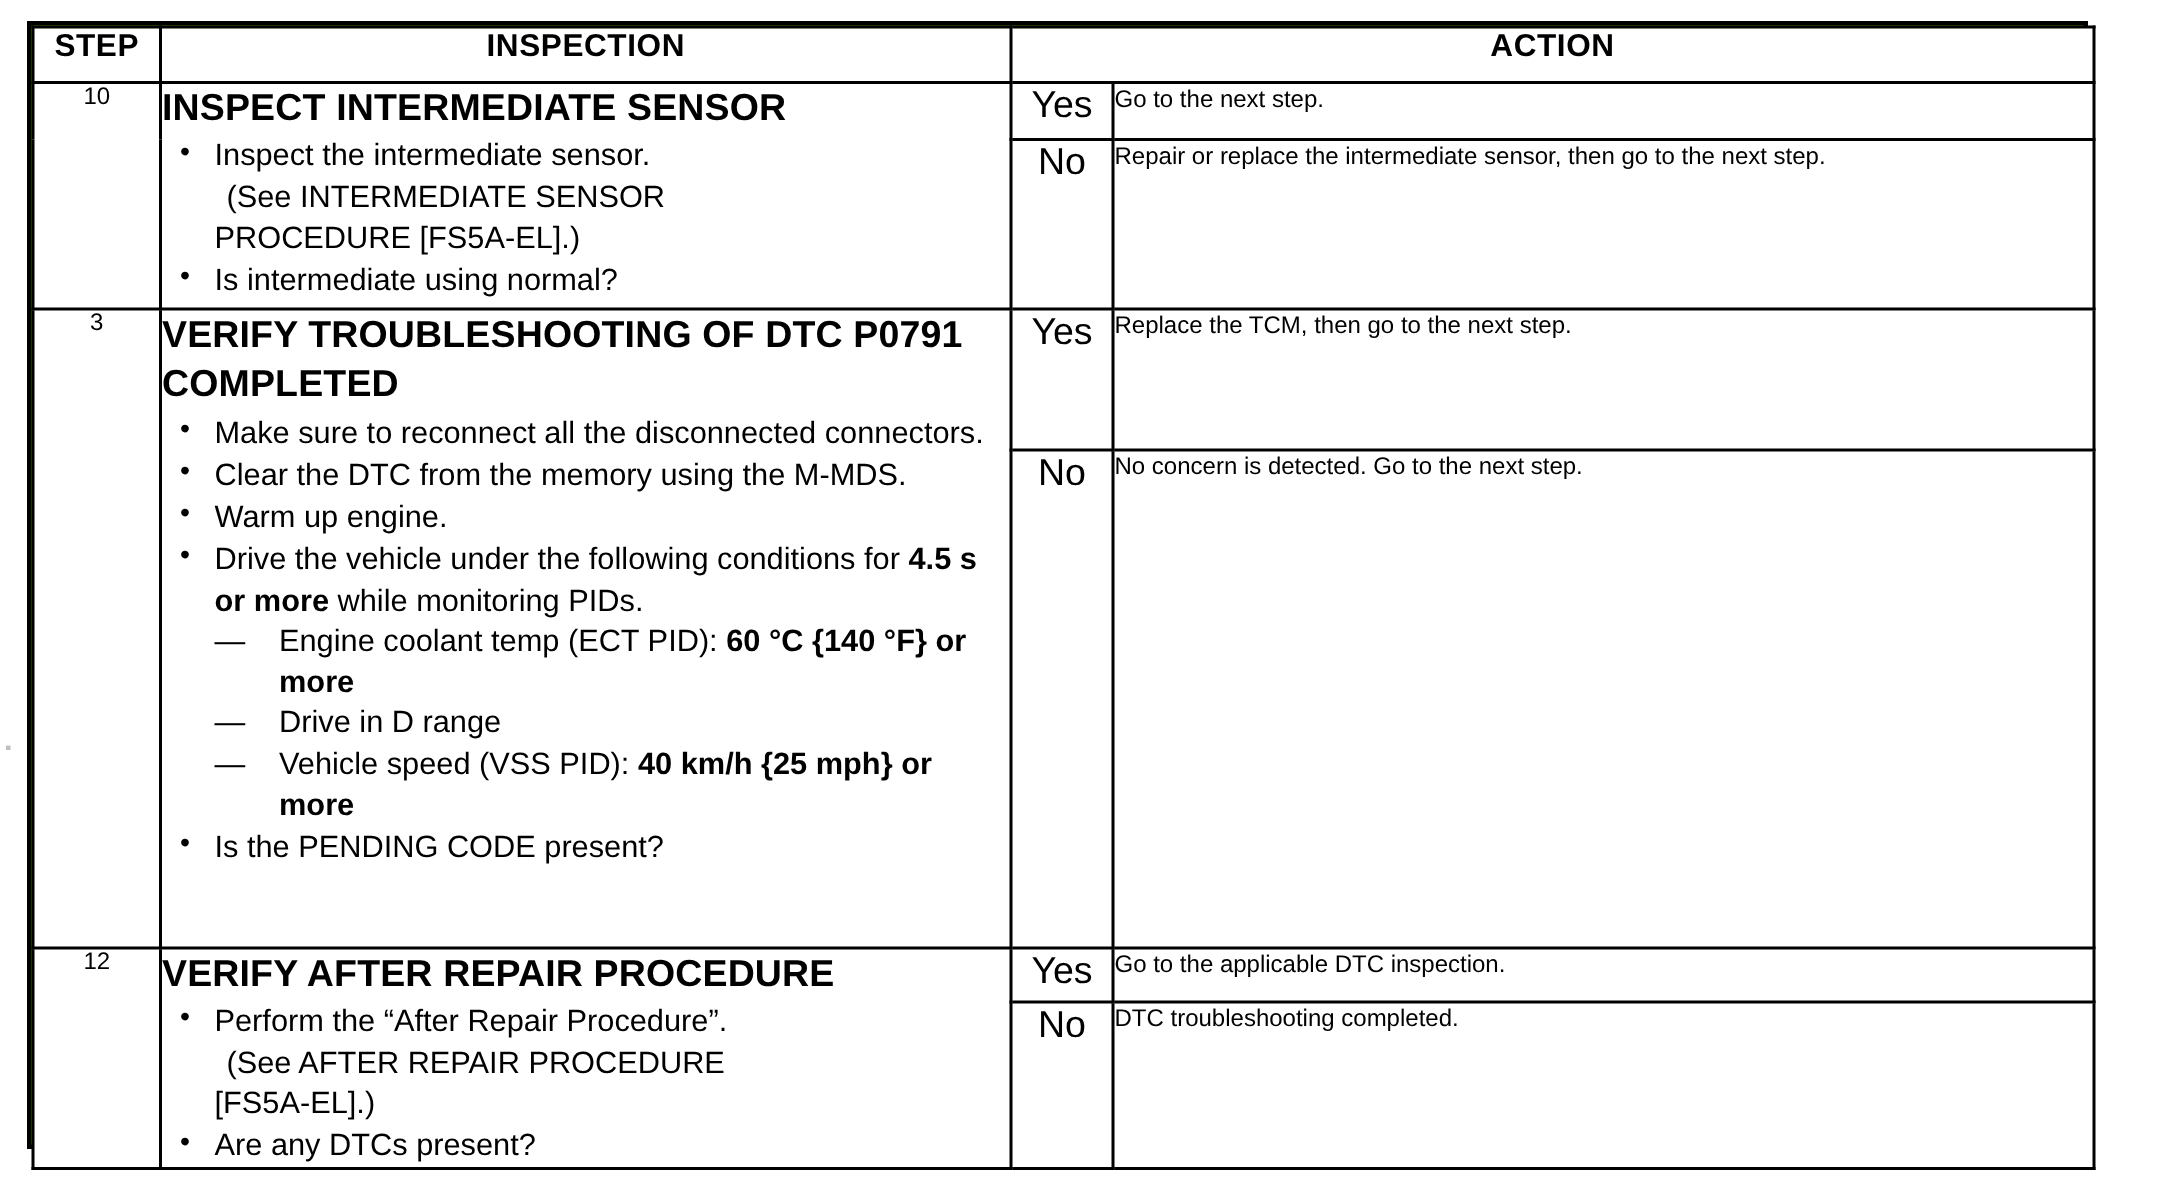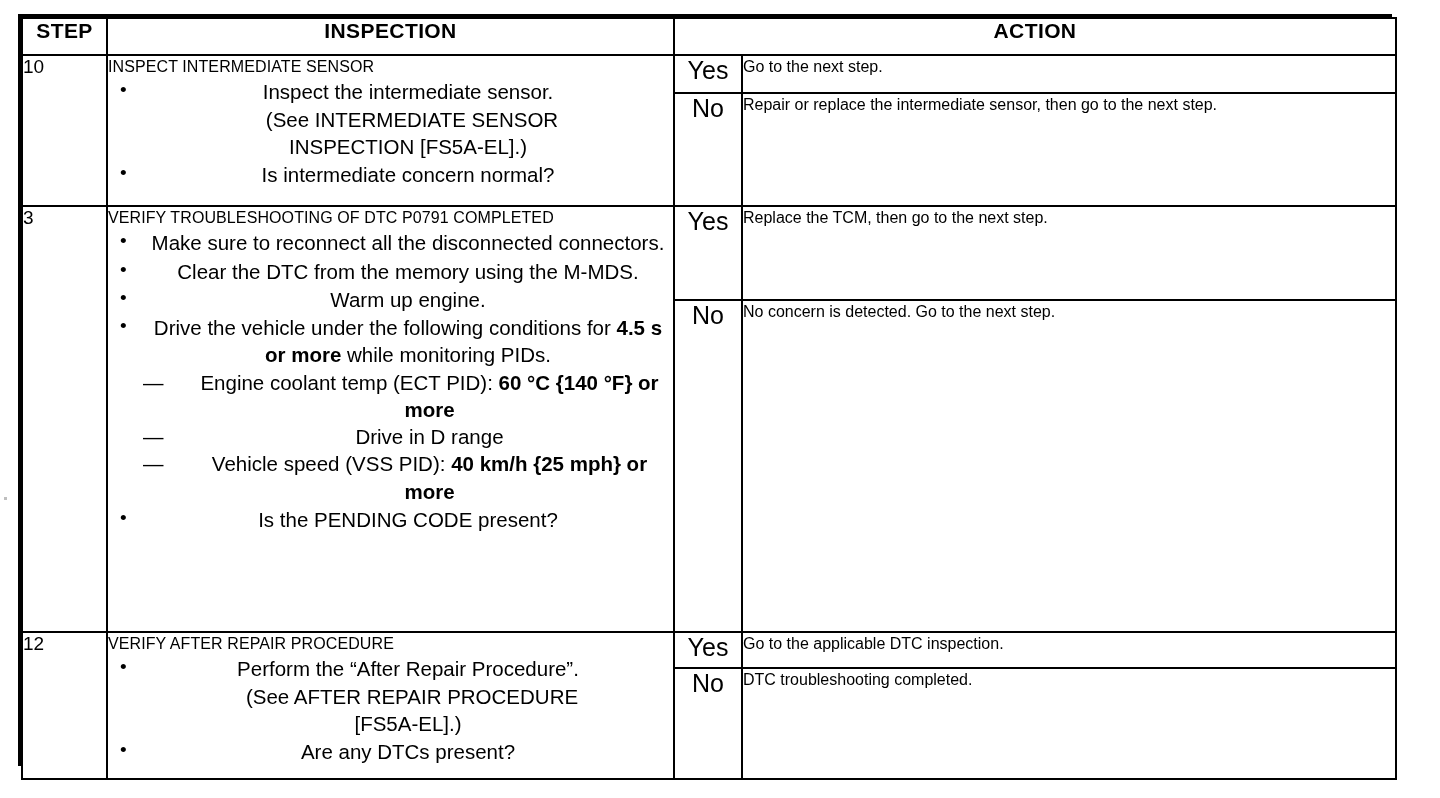--- a/index.html
+++ b/index.html
@@ -61,43 +61,42 @@
     text-align: center;
     font-size: 21px;
     font-weight: bold;
     letter-spacing: .4px;
     vertical-align: middle;
     border-bottom-width: 3px;
   }
 
   
   td.step {
-    text-align: left;
-    font-size: 19px;
+    text-align: center;
+    font-size: 16px;
     padding-top: 7px;
     font-weight: normal;
   }
 
   
   td.insp {
     padding: 5px 8px 9px 9px;
     font-size: 20.5px;
     line-height: 1.33;
   }
   .insp-title {
-    font-weight: normal;
-    font-size: 16px;
+    font-weight: bold;
+    font-size: 25px;
     line-height: 1.33;
     letter-spacing: .1px;
   }
   ul.bullets {
     list-style: none;
     margin: 0;
     padding: 0;
-    text-align: center;
   }
   ul.bullets > li {
     position: relative;
     padding-left: 35px;
     margin-top: 1px;
   }
   ul.bullets > li::before {
     content: "\2022";
     position: absolute;
     left: 12px;
@@ -178,24 +177,24 @@
     <tbody>
 
       <tr class="r10">
         <td class="step" rowspan="2">10</td>
         <td class="insp" rowspan="2">
           <div class="insp-title">INSPECT INTERMEDIATE SENSOR</div>
           <ul class="bullets">
             <li>
               <span>Inspect the intermediate sensor.</span>
               <span class="cont-line indent">(See INTERMEDIATE SENSOR</span>
-              <span class="cont-line">INSPECTION [FS5A-EL].)</span>
-            </li>
-            <li>
-              <span>Is intermediate concern normal?</span>
+              <span class="cont-line">PROCEDURE [FS5A-EL].)</span>
+            </li>
+            <li>
+              <span>Is intermediate using normal?</span>
             </li>
           </ul>
         </td>
         <td class="yn yesrow">Yes</td>
         <td class="act yesrow">Go to the next step.</td>
       </tr>
       <tr class="r10b">
         <td class="yn">No</td>
         <td class="act">Repair or replace the intermediate sensor, then go to the next step.</td>
       </tr>

